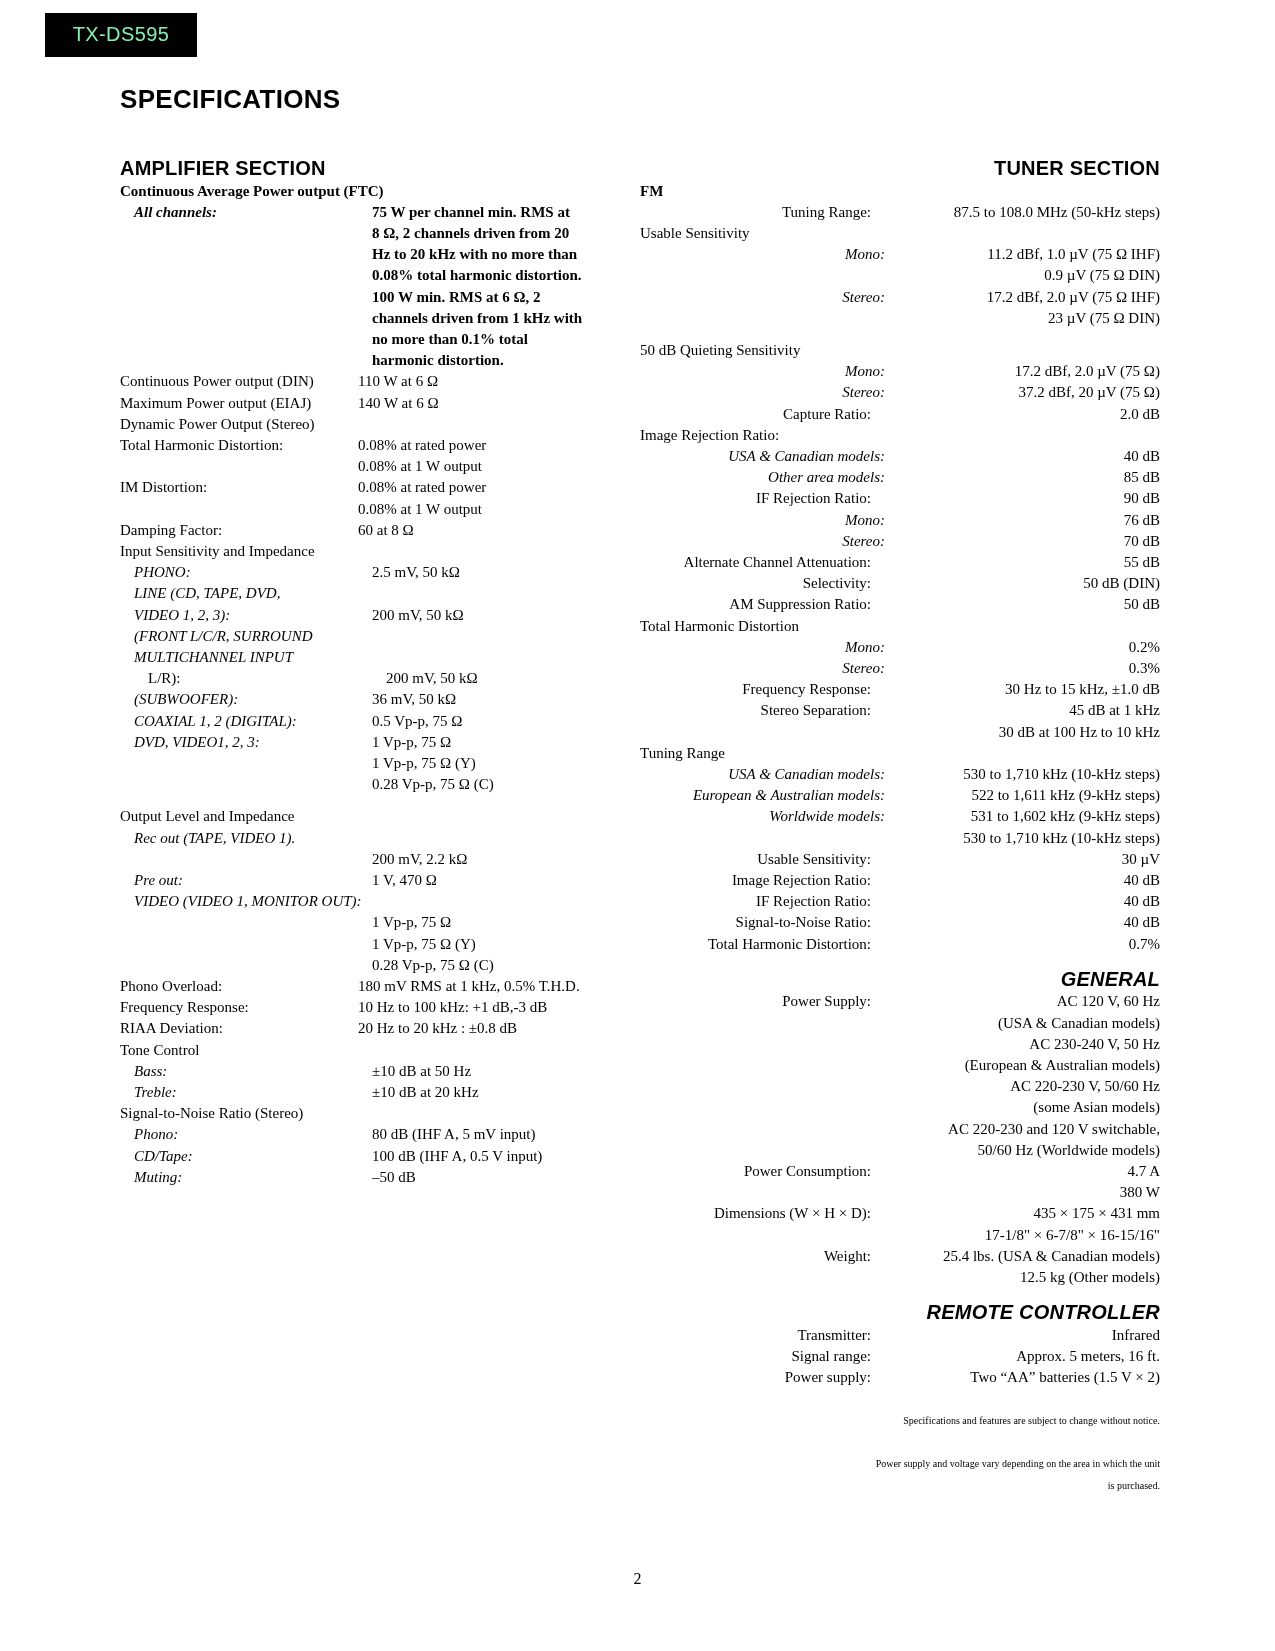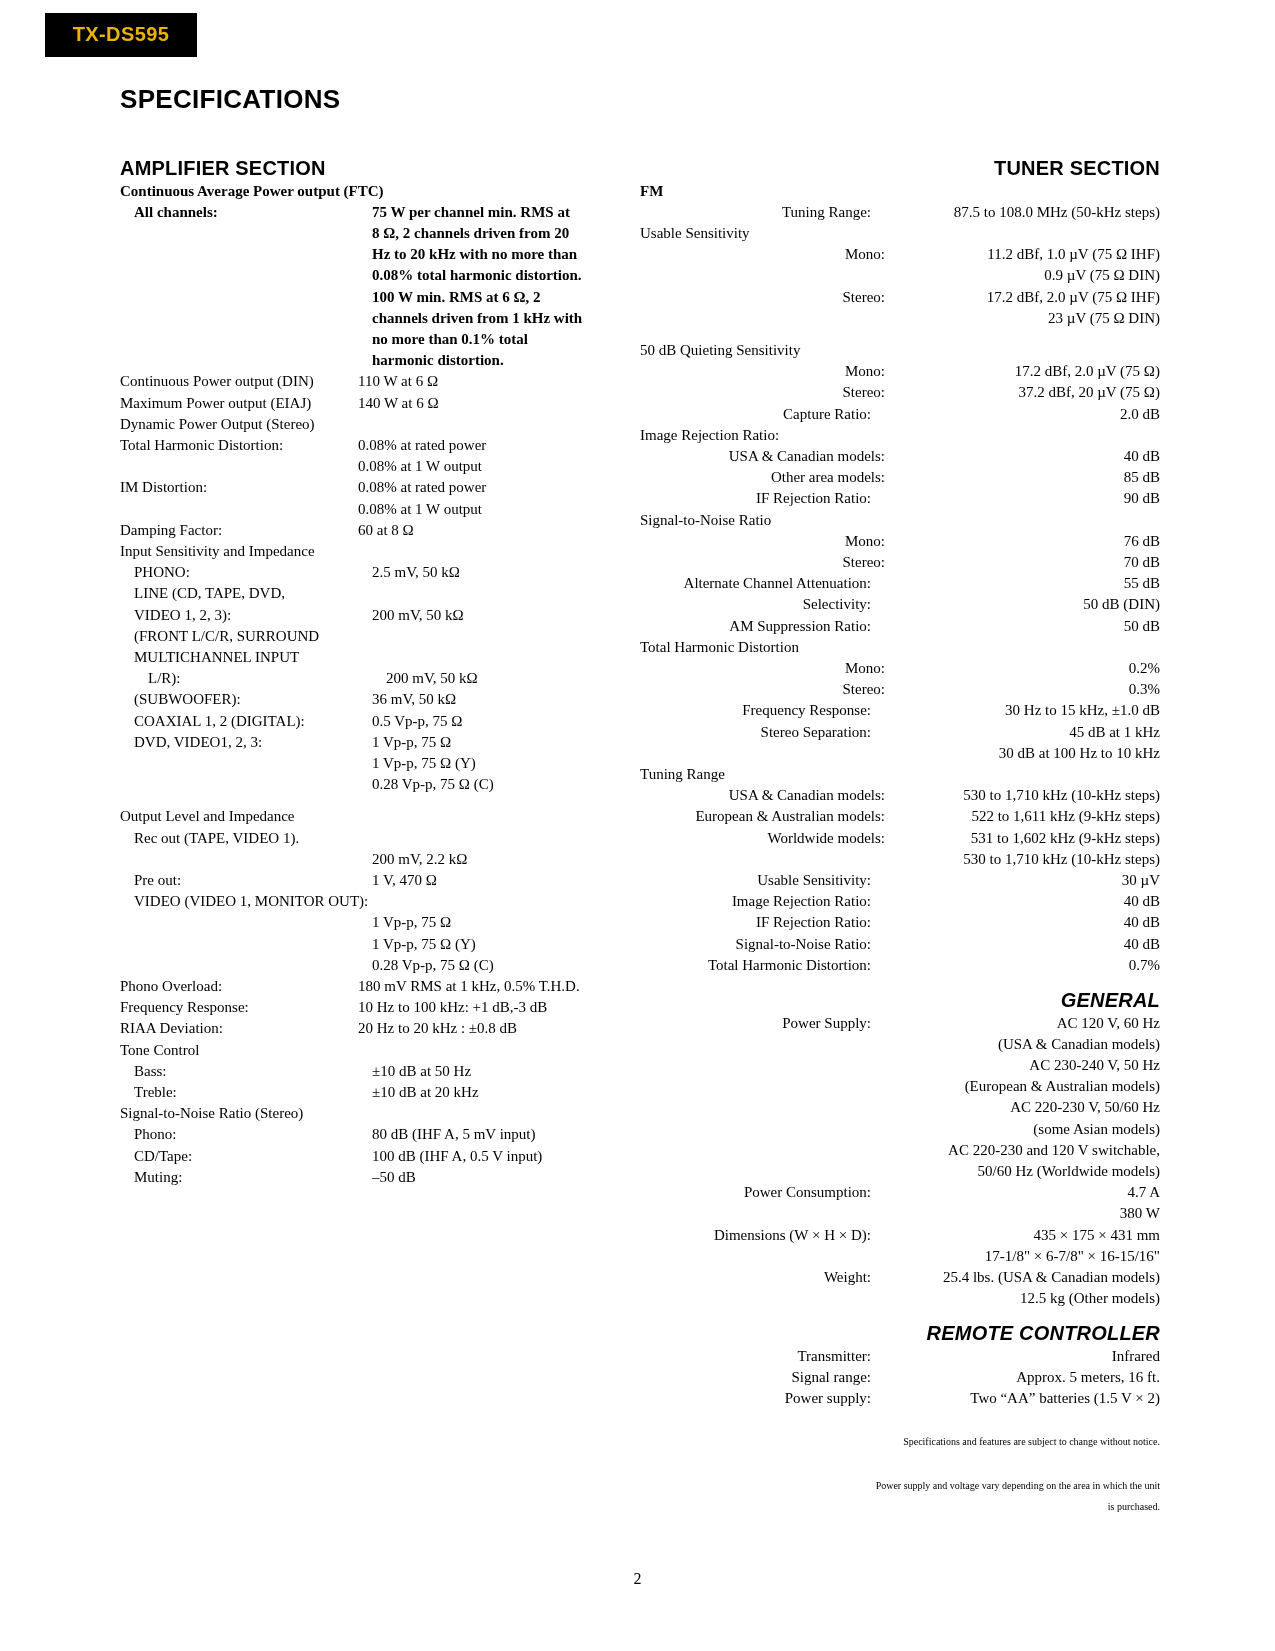--- a/index.html
+++ b/index.html
@@ -32,23 +32,23 @@
     width: 152px;
     height: 44px;
     background: #000000;
   }
   .model-banner .model-text {
     position: absolute;
     left: 0;
     right: 0;
     top: 9px;
     text-align: center;
-    color: #eab308;
+    color: #86efac;
     font-family: "Liberation Sans", "DejaVu Sans", sans-serif;
-    font-weight: bold;
+    font-weight: normal;
     font-size: 20px;
     letter-spacing: 0.4px;
     line-height: 24px;
   }
 
   
   .page-title {
     position: absolute;
     left: 120px;
     top: 84px;
@@ -97,21 +97,21 @@
     display: block;
     white-space: nowrap;
   }
 
   
   .col-left  .row .label  { width: 238px; }
   .col-right .row .label  { width: 231px; }
 
   
   .ind-0 .label { padding-left: 0; }
-  .ind-1 .label { padding-left: 14px; }
+  .ind-1 .label { padding-left: 14px; font-style: italic; }
   .ind-2 .label { padding-left: 28px; }
 
   
   .row.full .label { width: auto; white-space: nowrap; }
 
   .bold { font-weight: bold; }
 
   
   .row.cont .label { visibility: hidden; }
 
@@ -411,24 +411,20 @@
           <div class="values">
             <span class="v">85 dB</span>
           </div>
         </div>
         <div class="row ind-0">
           <div class="label">IF Rejection Ratio:</div>
           <div class="values">
             <span class="v">90 dB</span>
           </div>
         </div>
-        <div class="row ind-0 full">
-          <div class="label">Signal-to-Noise Ratio</div>
-          <div class="values"></div>
-        </div>
         <div class="row ind-1">
           <div class="label">Mono:</div>
           <div class="values">
             <span class="v">76 dB</span>
           </div>
         </div>
         <div class="row ind-1">
           <div class="label">Stereo:</div>
           <div class="values">
             <span class="v">70 dB</span>

